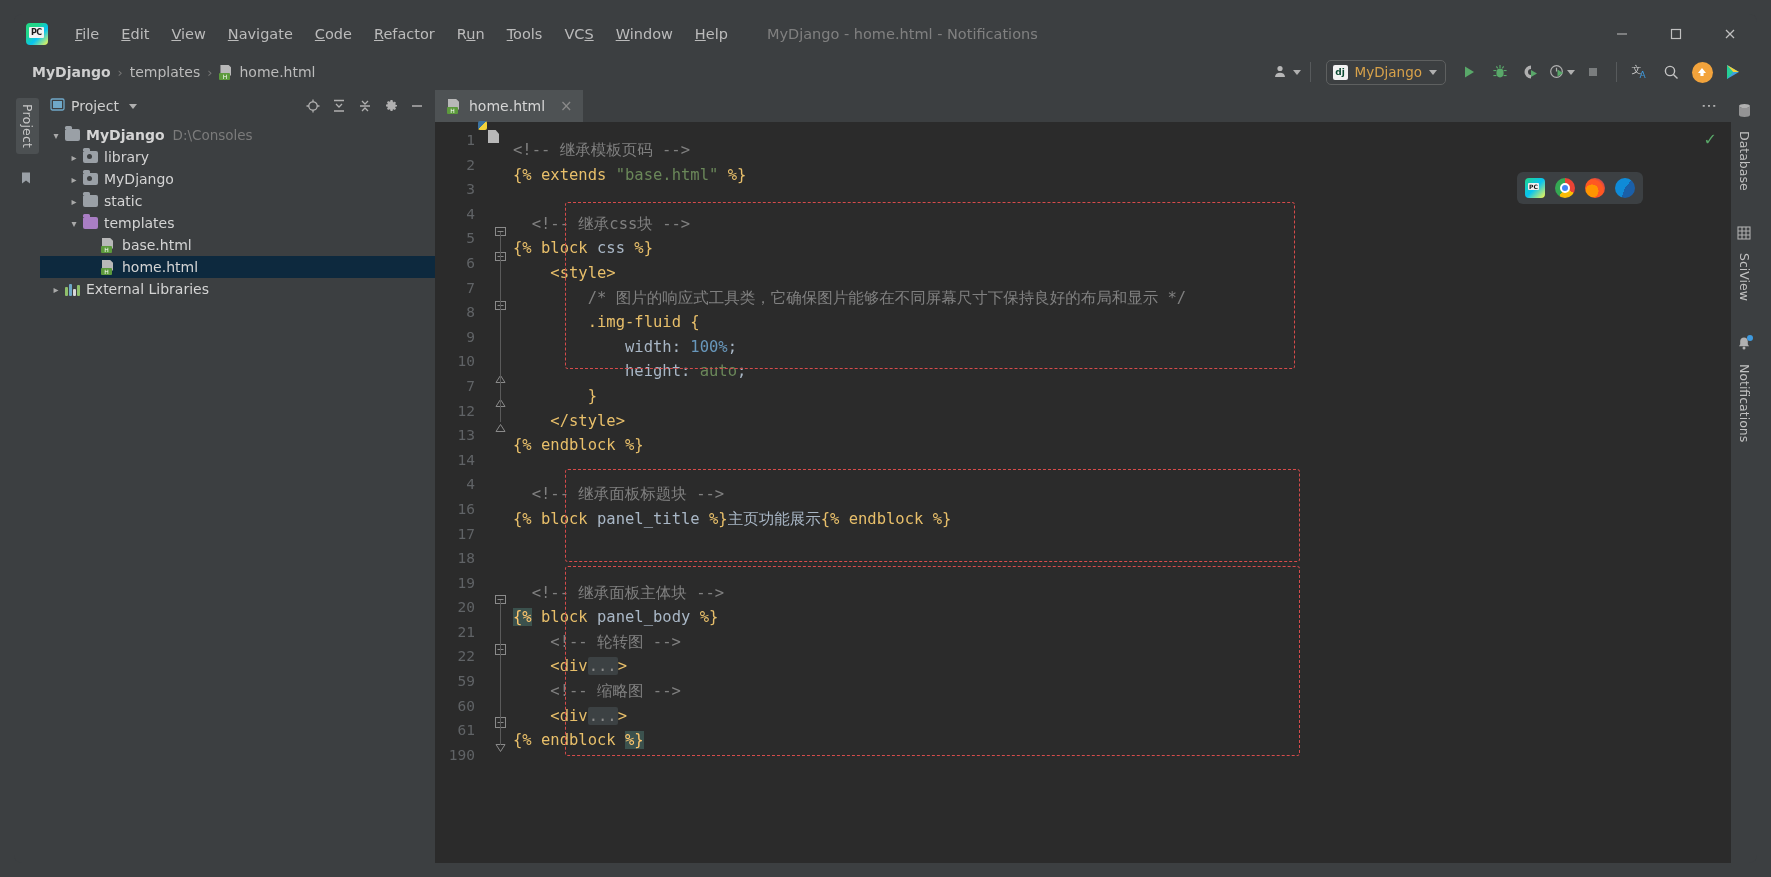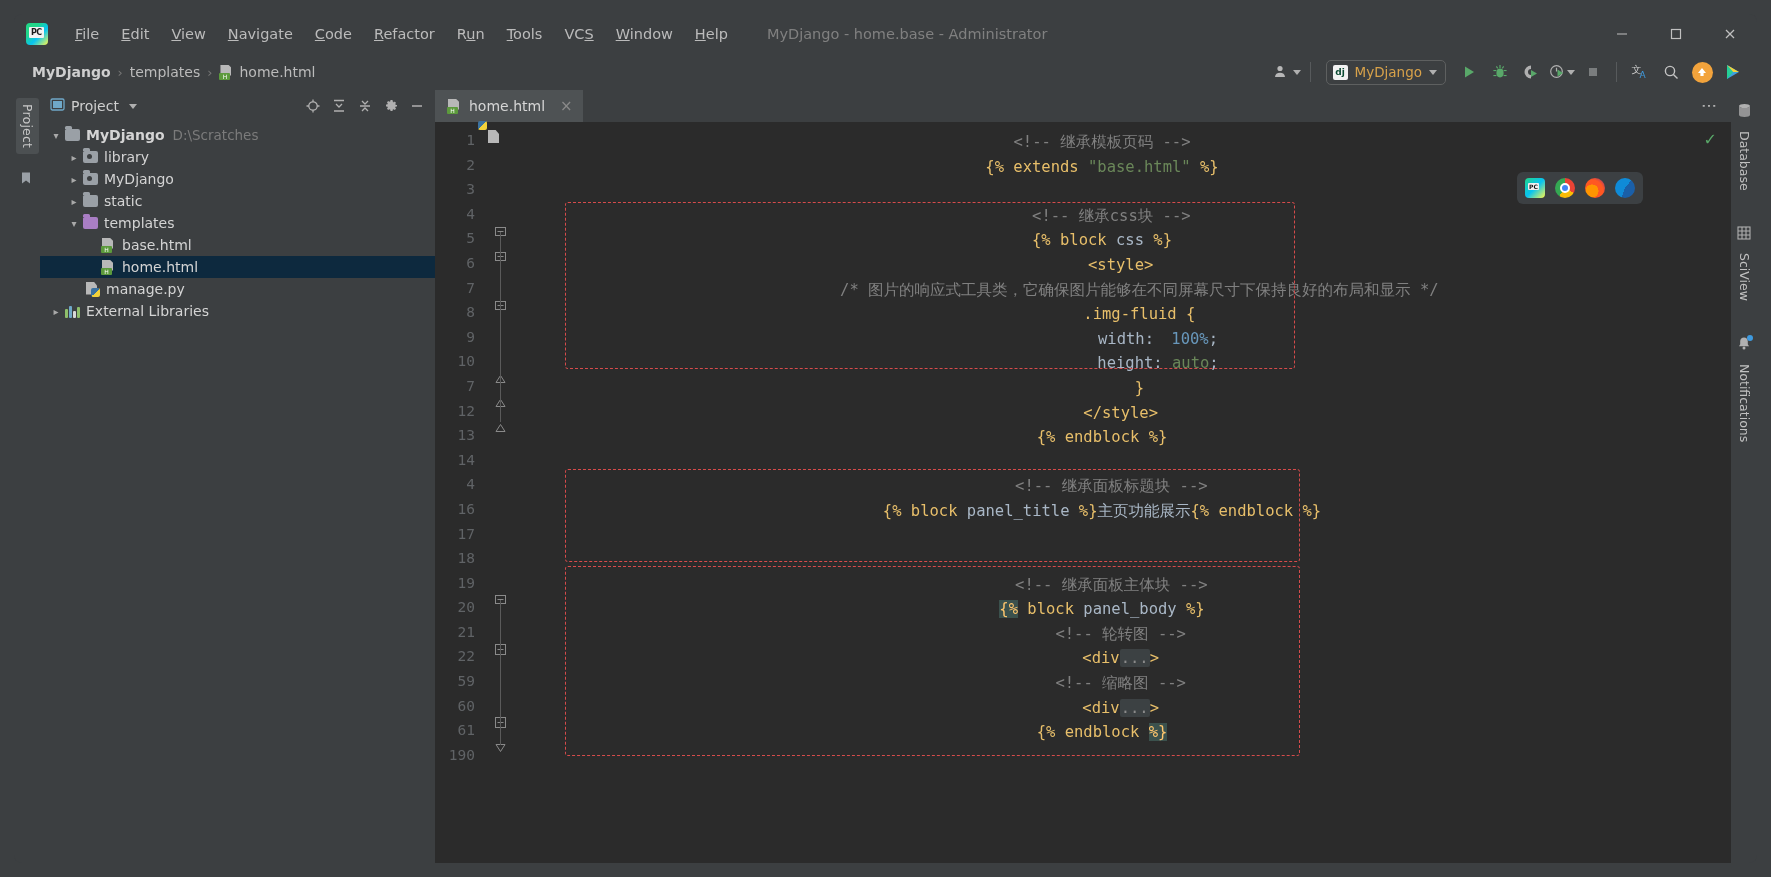--- a/index.html
+++ b/index.html
@@ -233,33 +233,33 @@
   }
   .gutter-nums {
     flex: 0 0 48px; text-align:right; padding-right:8px;
     color:#606366; font-size:14.5px; font-family:"DejaVu Sans Mono", monospace;
     padding-top:6px; user-select:none;
   }
   .gutter-icons {
     flex: 0 0 30px; padding-top:6px; position:relative;
   }
   .code-col {
-    flex:1 1 auto; position:relative; padding-top:8px; min-width:0; overflow:hidden;text-align:center;
+    flex:1 1 auto; position:relative; padding-top:16px; min-width:0; overflow:hidden;
   }
   .ln { height: 24.6px; line-height: 24.6px; white-space: pre; }
   .code {
     font-family: "DejaVu Sans Mono", "Liberation Mono", monospace;
     font-size: 15.5px; white-space: pre;
   }
   .c-comment { color:#808080; }
   .c-tag     { color:#e8bf6a; }
   .c-kw      { color:#e8bf6a; }
   .c-str     { color:#6a8759; }
   .c-text    { color:#a9b7c6; }
-  .c-num     { color:#6897bb;margin-left:8px; }
+  .c-num     { color:#6897bb; }
   .c-val     { color:#6a8759; }
   .c-plain   { color:#a9b7c6; }
   .hl-brace  { background:#3b514d; color:#ffc66d; }
   .fold-ellipsis { background:#3c4143; color:#8a8a8a; border-radius:2px; padding:0 1px;}
 
   
   .inj {
     position:absolute; border:1px dashed #d64b4b; border-radius:3px;
     pointer-events:none;
   }
@@ -306,21 +306,21 @@
       <div class="menu-item"><u>V</u>iew</div>
       <div class="menu-item"><u>N</u>avigate</div>
       <div class="menu-item"><u>C</u>ode</div>
       <div class="menu-item"><u>R</u>efactor</div>
       <div class="menu-item">R<u>u</u>n</div>
       <div class="menu-item"><u>T</u>ools</div>
       <div class="menu-item">VC<u>S</u></div>
       <div class="menu-item"><u>W</u>indow</div>
       <div class="menu-item"><u>H</u>elp</div>
     </div>
-    <div class="win-title">MyDjango - home.base - Administrator</div>
+    <div class="win-title">MyDjango - home.html - Notifications</div>
 
     <div class="wincontrols">
       <div class="wc">
         <svg width="14" height="14" viewBox="0 0 14 14">
             <line x1="2" y1="7" x2="12" y2="7" stroke="currentColor" stroke-width="1.2"></line>
           </svg>
       </div>
       <div class="wc">
         <svg width="14" height="14" viewBox="0 0 14 14">
             <rect x="2.5" y="2.5" width="9" height="9" fill="none" stroke="currentColor" stroke-width="1.2"></rect>
@@ -494,21 +494,21 @@
       </div>
 
       <div class="tree">
 
         <div class="node" style="padding-left:8px">
           <span class="arrow">▾</span>
           <span class="ic">
               <span class="folder"></span>
             </span>
           <span class="lbl bold">MyDjango</span>
-          <span class="sub">D:\Scratches</span>
+          <span class="sub">D:\Consoles</span>
         </div>
 
         <div class="node" style="padding-left:26px">
           <span class="arrow">▸</span>
           <span class="ic">
               <span class="folder src"></span>
             </span>
           <span class="lbl">library</span>
         </div>
 
@@ -549,29 +549,20 @@
         <div class="node selected" style="padding-left:60px">
           <span class="ic">
               <span class="htmlfile">
                 <span class="pg"></span>
                 <span class="hbadge">H</span>
               </span>
             </span>
           <span class="lbl">home.html</span>
         </div>
 
-        <div class="node" style="padding-left:44px">
-          <span class="ic">
-              <span class="pyfile">
-                <span class="pg"></span>
-                <span class="pybadge"></span>
-              </span>
-            </span>
-          <span class="lbl">manage.py</span>
-        </div>
 
         <div class="node" style="padding-left:8px">
           <span class="arrow">▸</span>
           <span class="ic">
             <span class="libicon">
               <i style="height:9px;background:#8fbf6b"></i>
                 <i style="height:12px;background:#6fa8c8"></i>
                 <i style="height:7px;background:#d8d8d8"></i>
                 <i style="height:11px;background:#8fbf6b"></i>
             </span>

